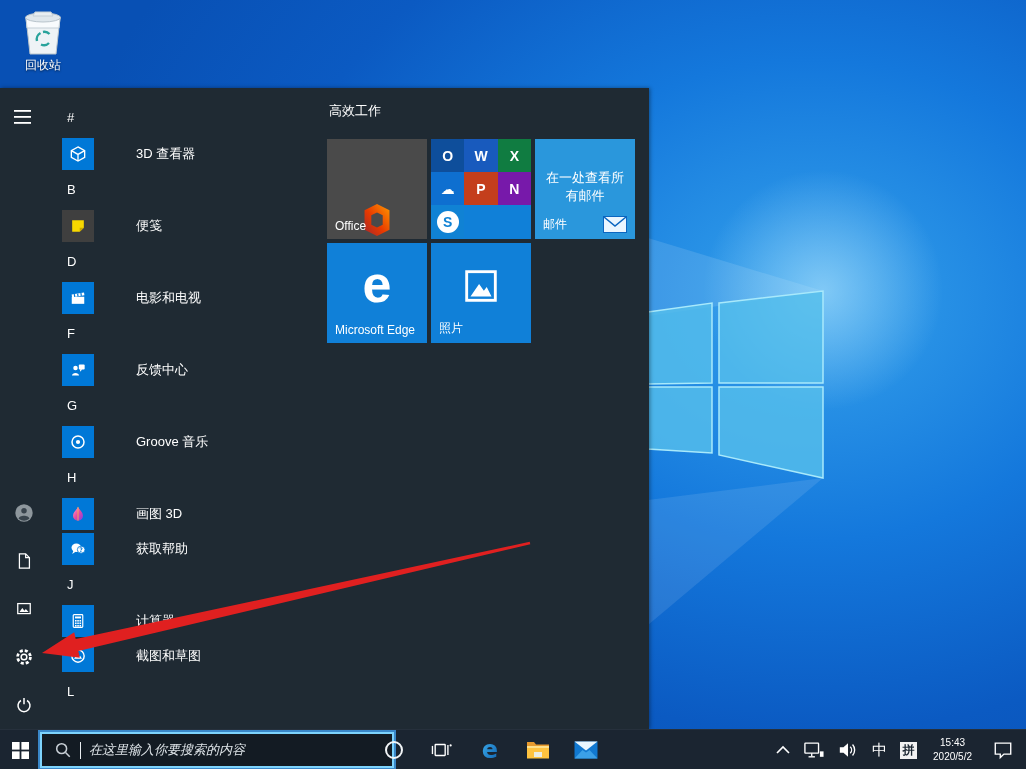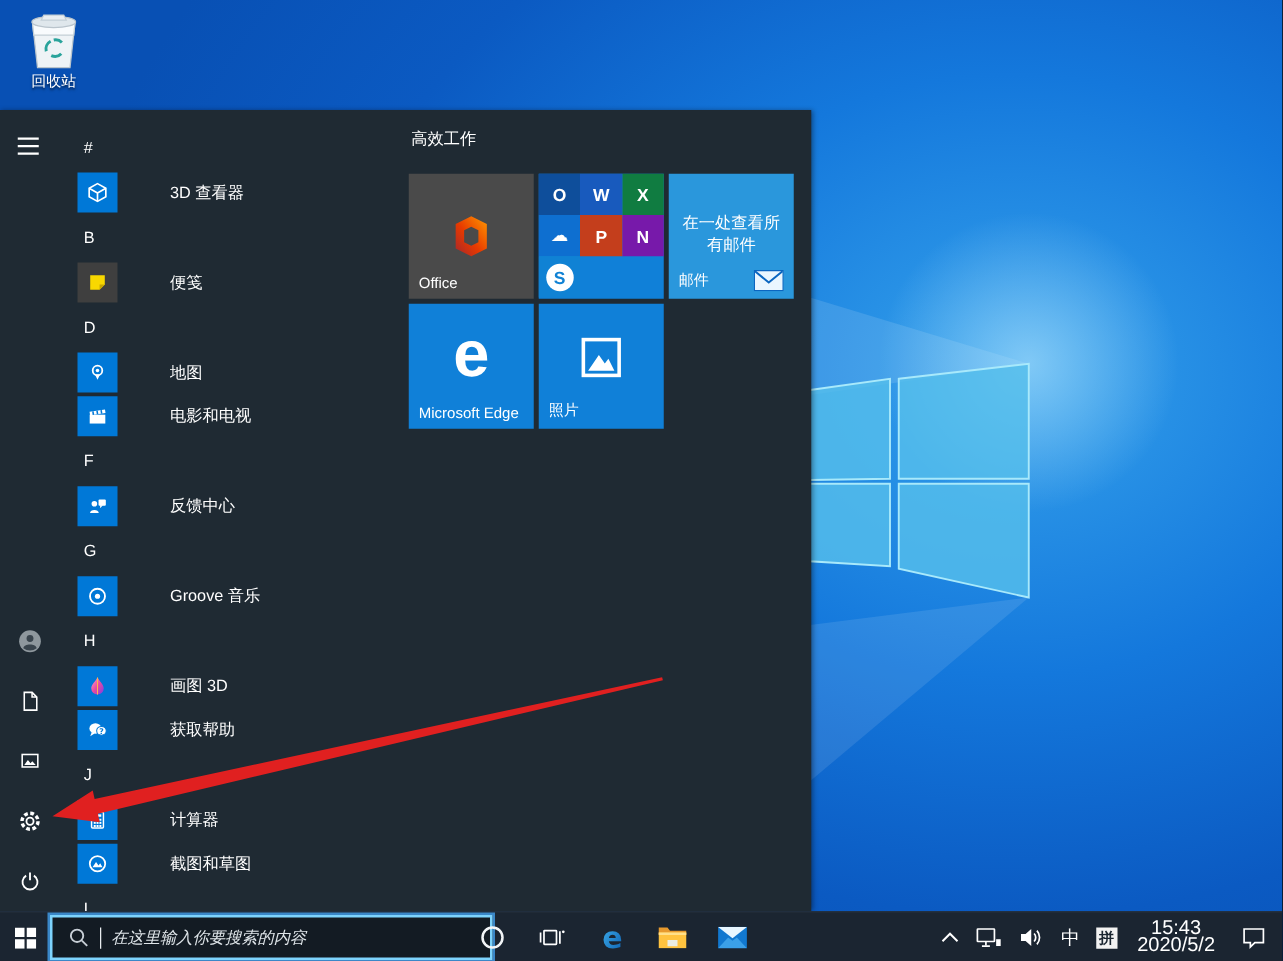--- a/index.html
+++ b/index.html
@@ -23,21 +23,21 @@
   .app-list{position:absolute;left:62px;top:11px;width:252px;}
   .list-header{height:37px;display:flex;align-items:center;padding-left:5px;font-size:13px;color:#fff;}
   .app-row{height:35px;display:flex;align-items:center;gap:10px;cursor:default;}
   .app-icon{width:32px;height:32px;flex:0 0 32px;display:flex;align-items:center;justify-content:center;}
   .app-label{font-size:13px;color:#fff;white-space:nowrap;margin-left:32px;}
   .tiles{position:absolute;left:327px;top:0;width:312px;height:100%;}
   .tiles-header{position:absolute;top:14px;left:2px;font-size:13px;color:#fff;}
   .tile-grid{position:absolute;top:51px;left:0;display:grid;grid-template-columns:repeat(3,100px);grid-auto-rows:100px;gap:4px;}
   .tile{position:relative;cursor:default;}
   .tile .tile-label{position:absolute;left:8px;bottom:6px;font-size:12px;color:#fff;}
-  .tile-office{background:#4a4a4a;display:flex;align-items:center;justify-content:center;}
+  .tile-office{background:#4a4a4a;display:flex;align-items:flex-end;justify-content:center;}
   .tile-grid-office{background:#1080d8;display:grid;grid-template-columns:repeat(3,1fr);grid-auto-rows:33px;}
   .mini-tile{display:flex;align-items:center;justify-content:center;font-weight:bold;color:#fff;font-size:14px;}
   .skype-circle{width:22px;height:22px;border-radius:50%;background:#fff;color:#1082d4;display:flex;align-items:center;justify-content:center;font-size:14px;font-weight:bold;}
   .tile-mail{background:#2a97dc;padding:8px;box-sizing:border-box;}
   .tile-mail .mail-text{margin-top:22px;font-size:13px;color:#fff;text-align:center;line-height:18px;}
   .tile-mail .mail-env{position:absolute;right:8px;bottom:6px;}
   .tile-edge{background:#1080d8;display:flex;align-items:center;justify-content:center;}
   .tile-edge .e-glyph{font-size:52px;font-weight:bold;color:#fff;margin-top:-18px;}
   .tile-photos{background:#1080d8;display:flex;align-items:center;justify-content:center;}
   
@@ -47,21 +47,21 @@
     box-shadow:0 0 0 2px #3a87c8;display:flex;align-items:center;padding-left:12px;gap:8px;font-style:italic;}
   .search-box .caret{width:1px;height:17px;background:#e9edf0;}
   .search-box .ph{font-size:13px;color:#dfe5e9;white-space:nowrap;}
   .tb-icons{position:absolute;left:370px;top:0;height:40px;display:flex;}
   .tb-slot{width:48px;height:40px;display:flex;align-items:center;justify-content:center;}
   .tray{position:absolute;right:0;top:0;height:40px;display:flex;align-items:center;}
   .tray-item{display:flex;align-items:center;justify-content:center;height:40px;}
   .tray-text{color:#fff;font-size:14px;}
   .ime-lang{padding:0 7px;font-size:15px;}
   .ime-mode{margin:0 6px;width:17px;height:17px;background:#f2f2f2;color:#1a2530;font-size:12px;font-weight:bold;display:flex;align-items:center;justify-content:center;}
-  .clock{padding:0 10px;text-align:center;color:#fff;font-size:16px;line-height:14px;}
+  .clock{padding:0 10px;text-align:center;color:#fff;font-size:10px;line-height:14px;}
   .action-center{padding:0 12px 0 10px;}
   
   #arrow{position:absolute;inset:0;z-index:50;pointer-events:none;}
 </style>
 </head>
 <body>
 
 <div class="screen">
 
   <svg id="wallpaper" width="1026" height="769" viewBox="0 0 1026 769">
@@ -163,30 +163,20 @@
               <path d="M5,5 h14 v9 l-5,5 h-9 z" fill="#f8d800"></path>
               <path d="M19,14 l-5,5 v-5 z" fill="#c7a600"></path>
             </svg>
           </div>
           <span class="app-label">便笺</span>
         </div>
         <div class="list-header">D</div>
         <div class="app-row">
           <div class="app-icon" style="background: rgb(0, 120, 215);">
             <svg width="20" height="20" viewBox="0 0 24 24">
-              <circle cx="12" cy="10" r="4.6" fill="none" stroke="#fff" stroke-width="1.7"></circle>
-              <circle cx="12" cy="10" r="1.7" fill="#fff"></circle>
-              <polygon points="9.6,14 14.4,14 12,19" fill="#fff"></polygon>
-            </svg>
-          </div>
-          <span class="app-label">地图</span>
-        </div>
-        <div class="app-row">
-          <div class="app-icon" style="background: rgb(0, 120, 215);">
-            <svg width="20" height="20" viewBox="0 0 24 24">
               <rect x="4.5" y="10.5" width="15" height="8.5" fill="#fff"></rect>
               <g transform="rotate(-9 12 8)">
                 <rect x="4.5" y="6.6" width="15" height="3.4" fill="#fff"></rect>
                 <rect x="7" y="6.6" width="1.5" height="3.4" fill="#0078d7"></rect>
                 <rect x="11" y="6.6" width="1.5" height="3.4" fill="#0078d7"></rect>
                 <rect x="15" y="6.6" width="1.5" height="3.4" fill="#0078d7"></rect>
               </g>
             </svg>
           </div>
           <span class="app-label">电影和电视</span>

